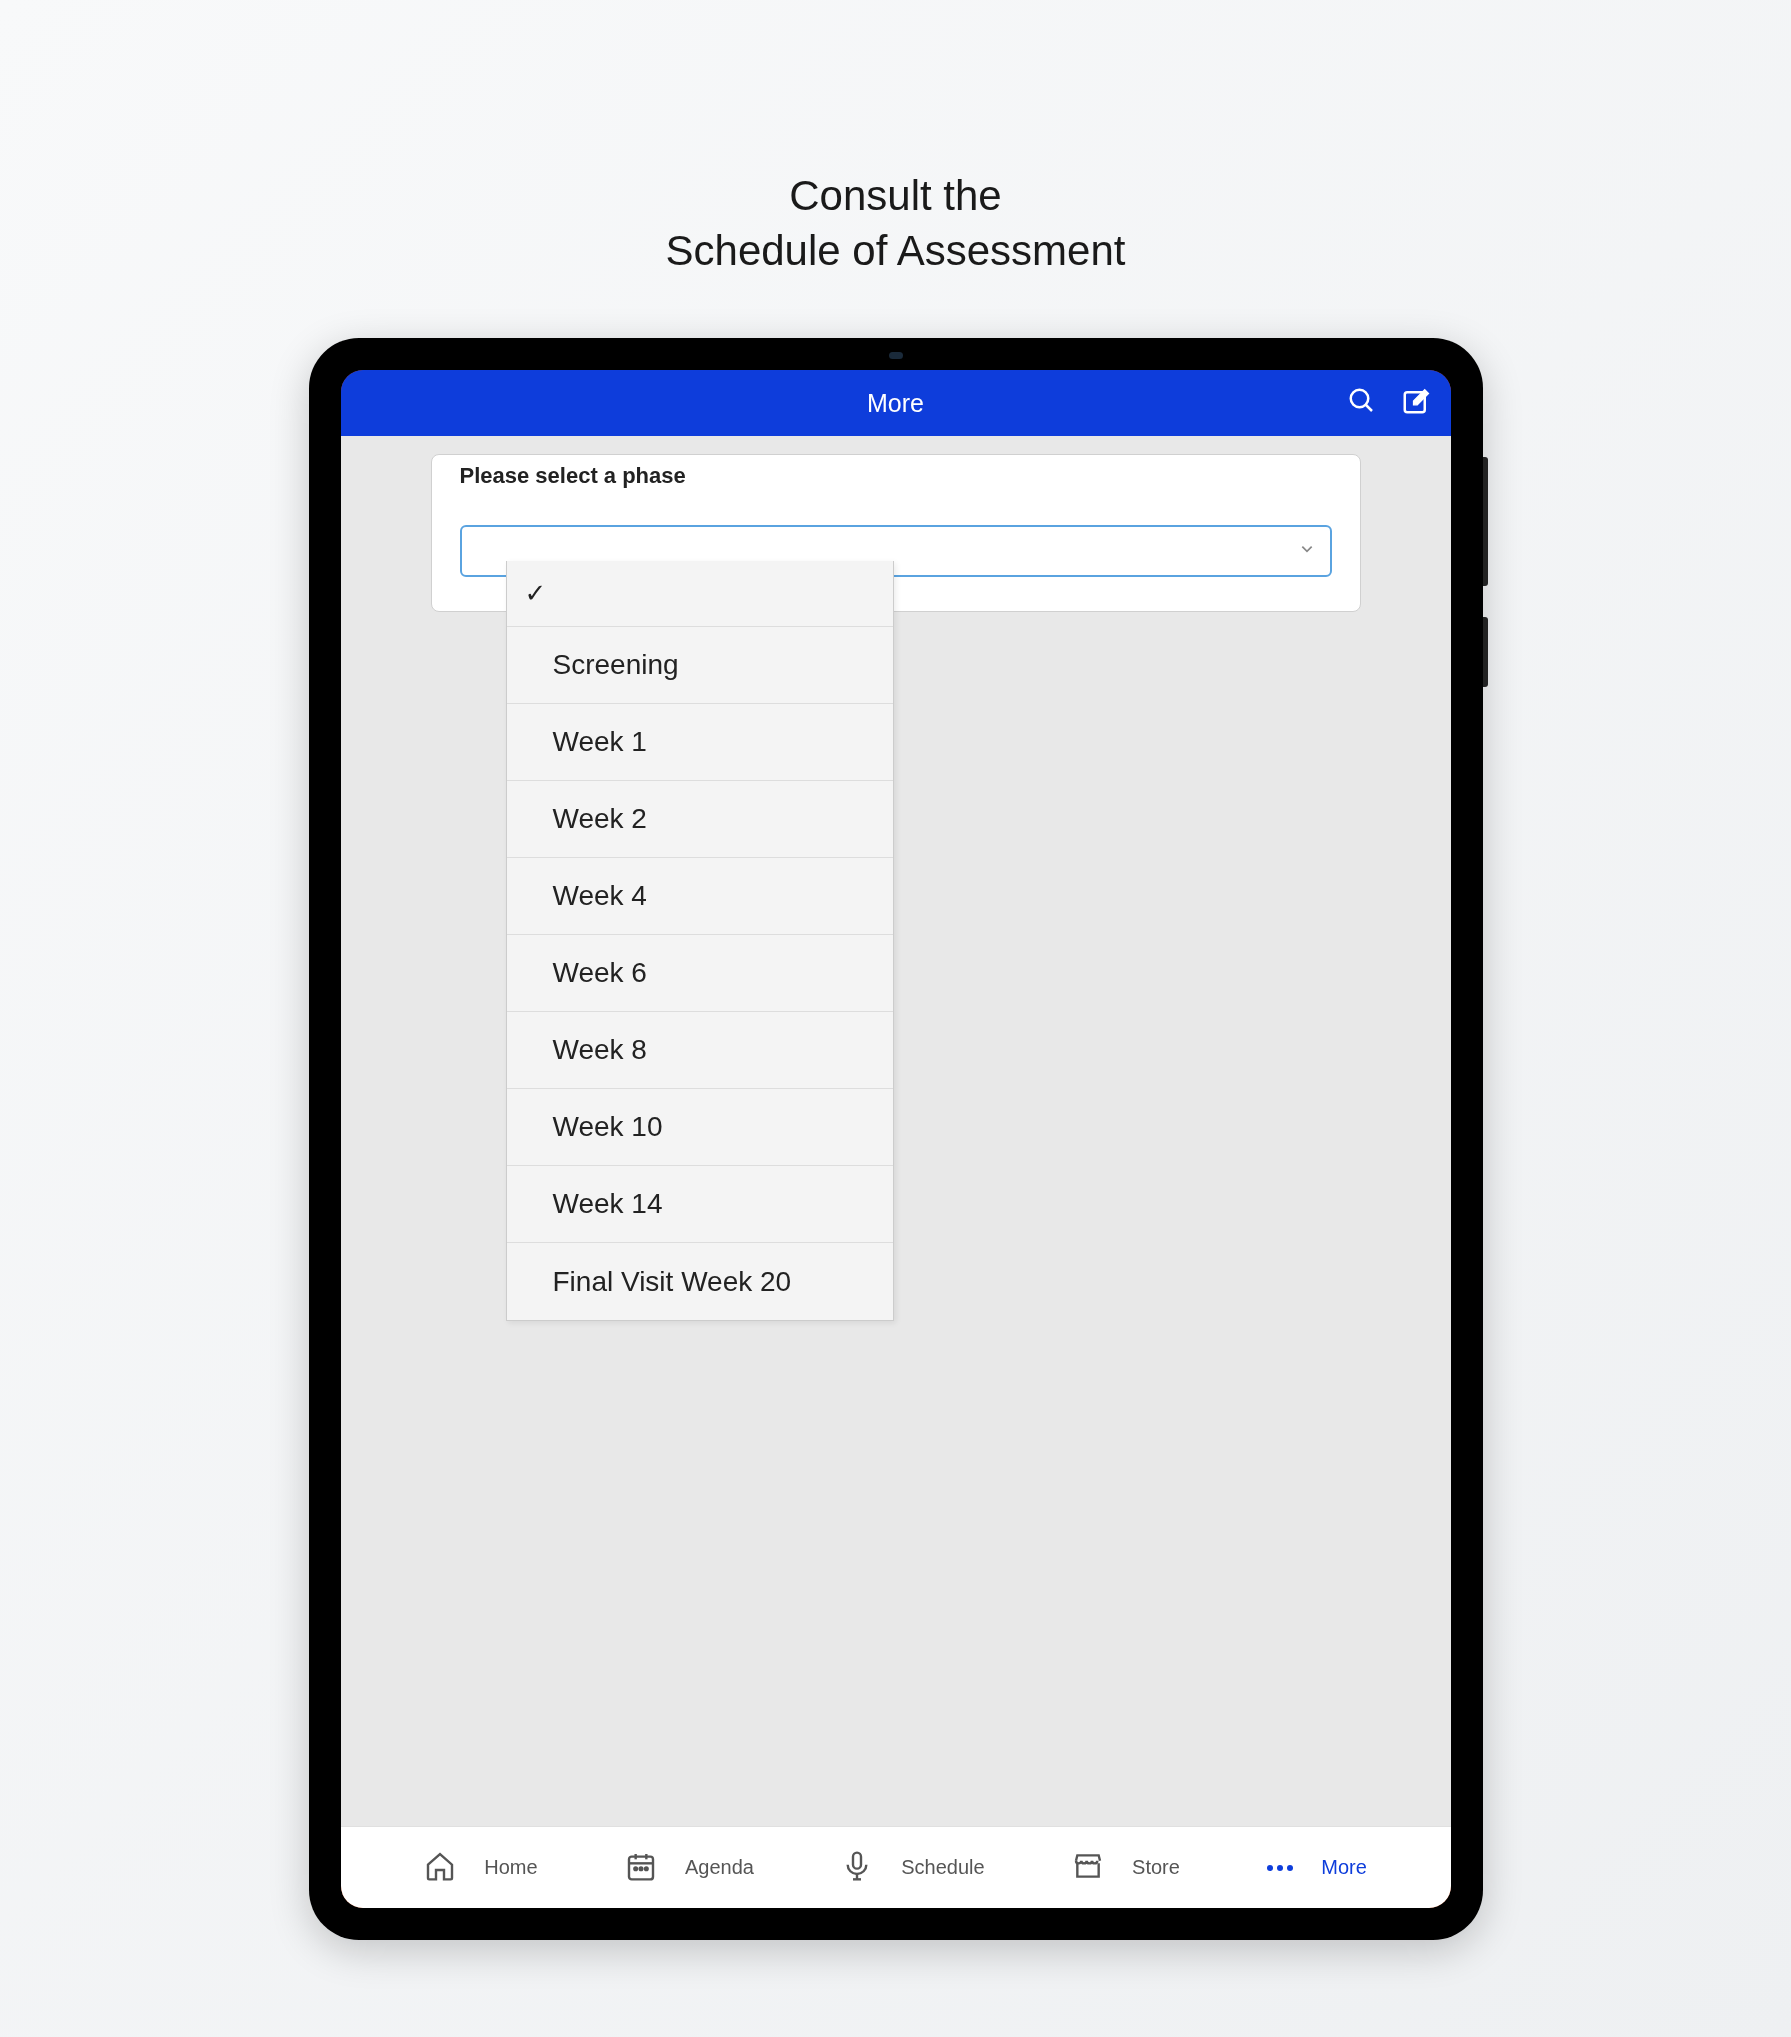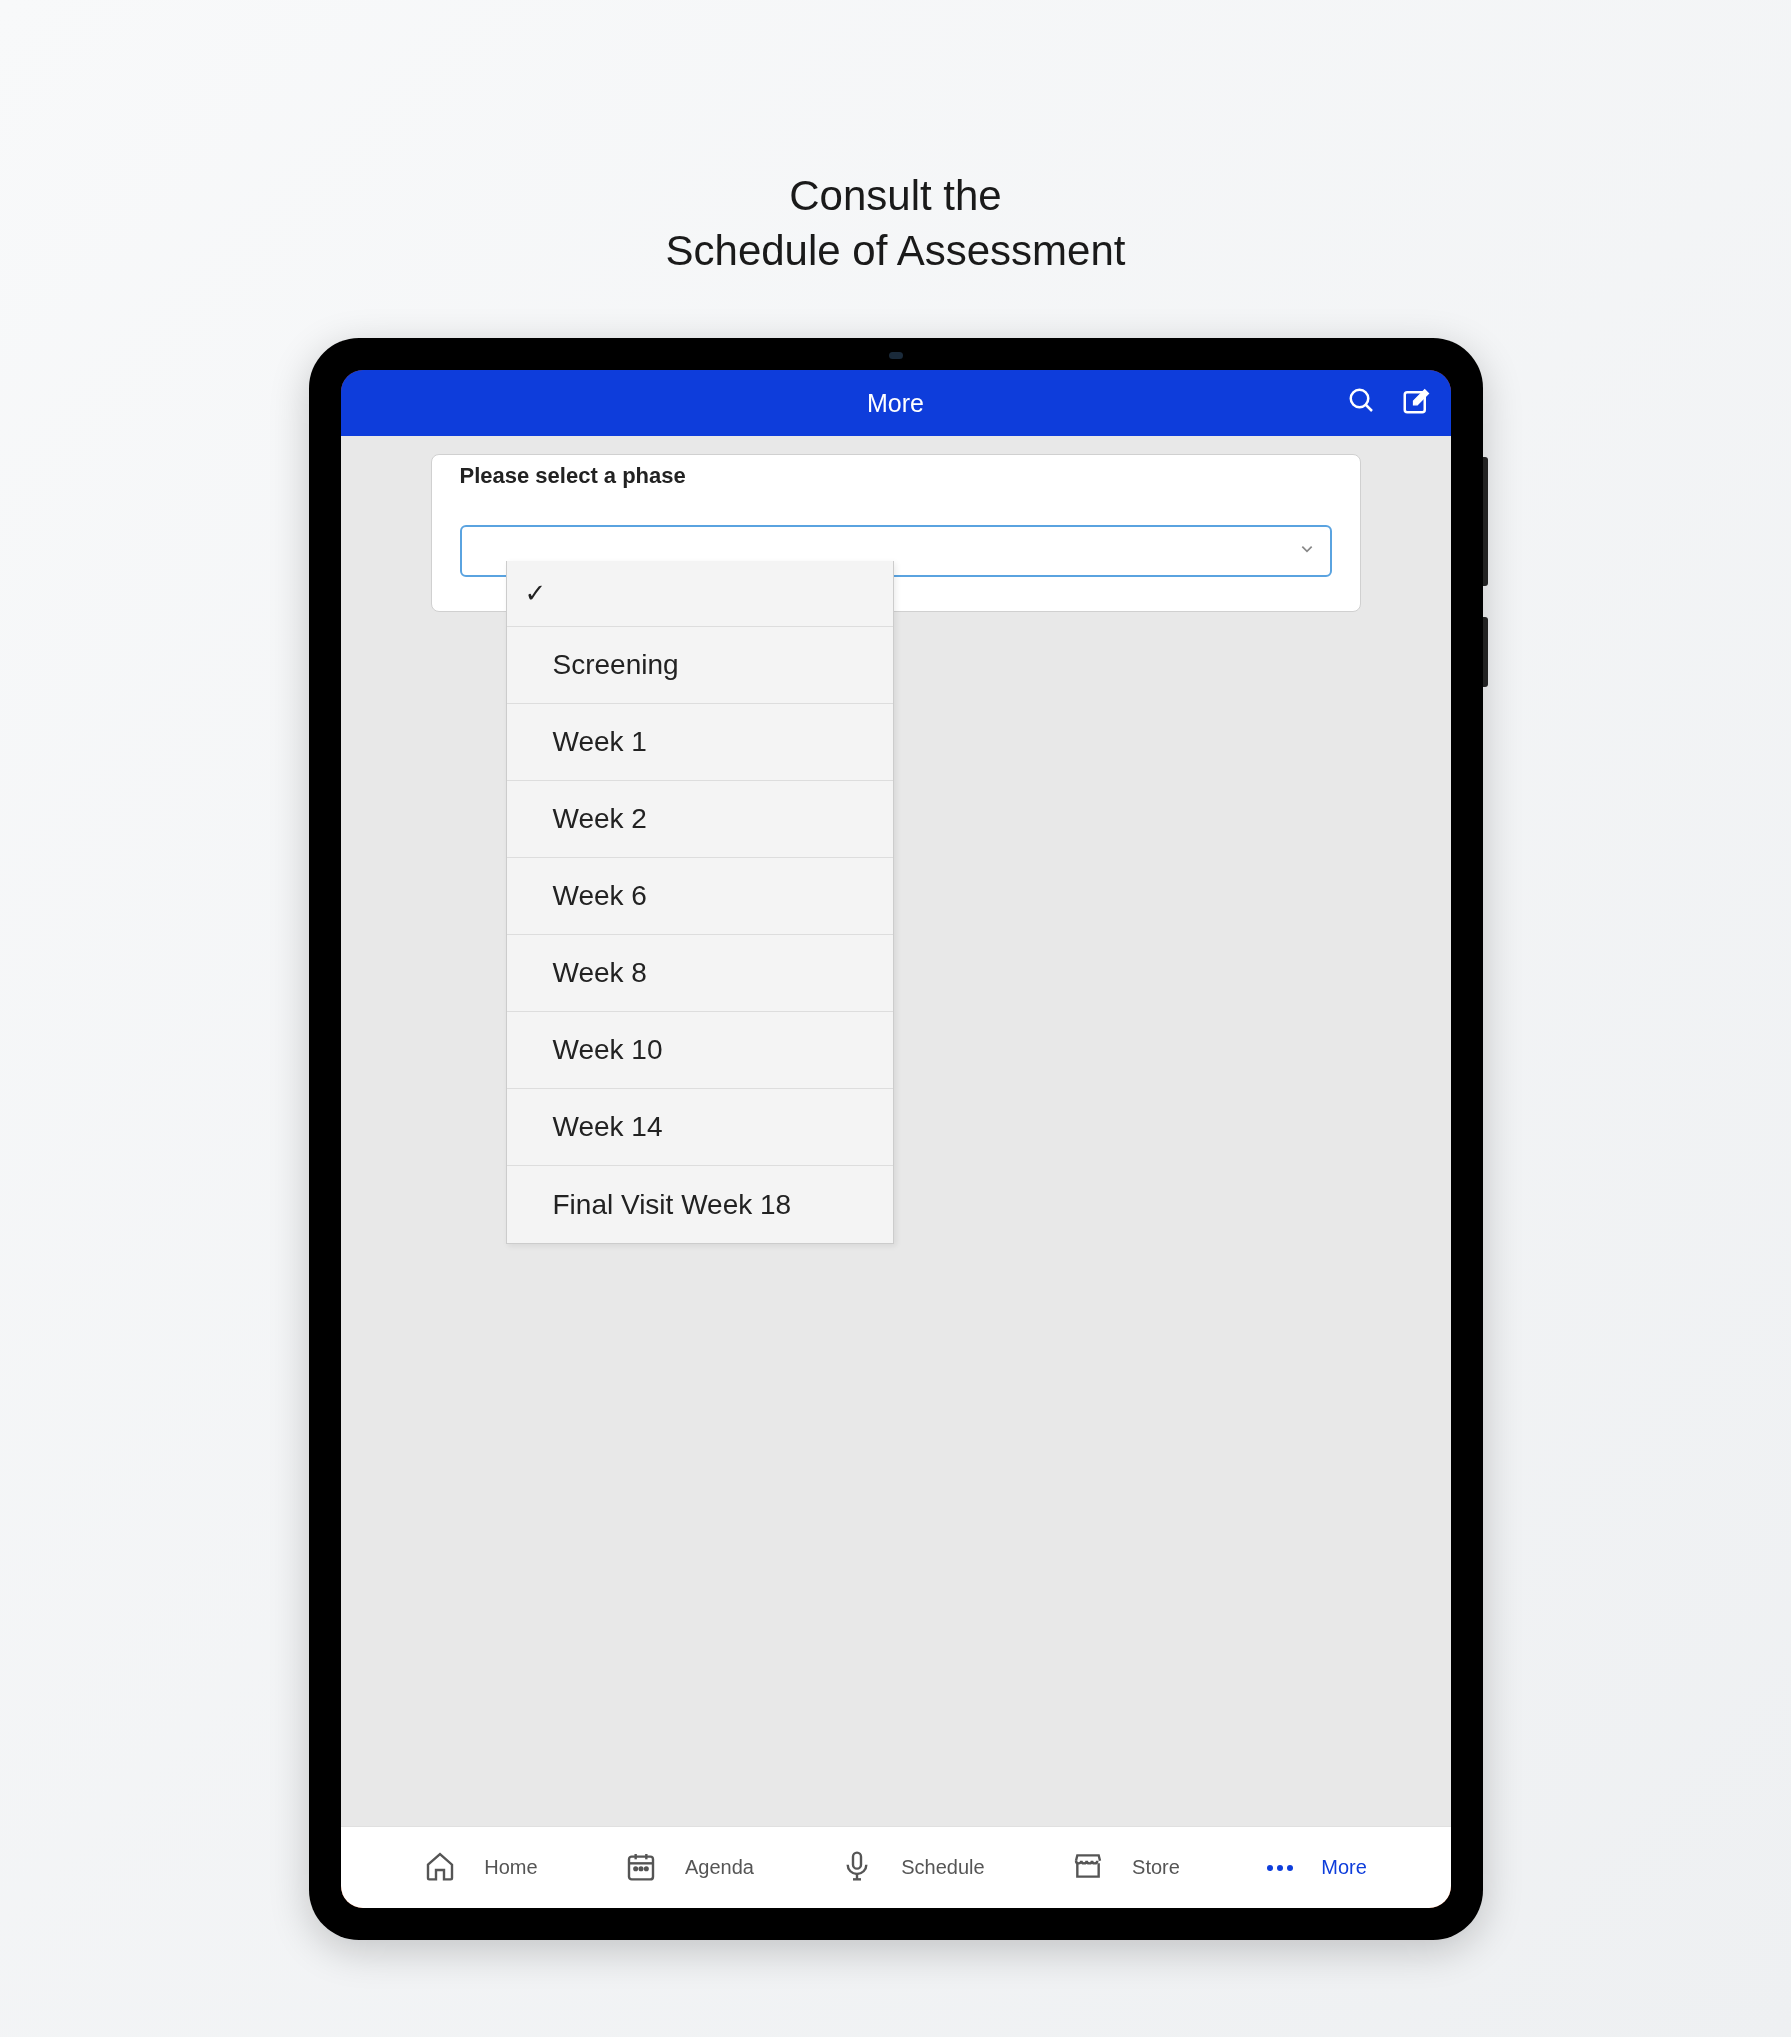--- a/index.html
+++ b/index.html
@@ -281,33 +281,36 @@
         <div class="dropdown-item">
           <span>Screening</span>
         </div>
         <div class="dropdown-item">
           <span>Week 1</span>
         </div>
         <div class="dropdown-item">
           <span>Week 2</span>
         </div>
         <div class="dropdown-item">
+          <span>Week 4</span>
+        </div>
+        <div class="dropdown-item">
           <span>Week 6</span>
         </div>
         <div class="dropdown-item">
           <span>Week 8</span>
         </div>
         <div class="dropdown-item">
           <span>Week 10</span>
         </div>
         <div class="dropdown-item">
           <span>Week 14</span>
         </div>
         <div class="dropdown-item">
-          <span>Final Visit Week 18</span>
+          <span>Final Visit Week 20</span>
         </div>
       </div>
     </div>
 
     <div class="bottom-nav">
       <div class="nav-item">
         <span>
           <svg class="nav-icon" viewBox="0 0 24 24" fill="none" stroke="#555" stroke-width="1.8">
             <path d="M3 11l9-8 9 8v10a1 1 0 01-1 1h-5v-7h-6v7H4a1 1 0 01-1-1V11z"></path>
           </svg>

